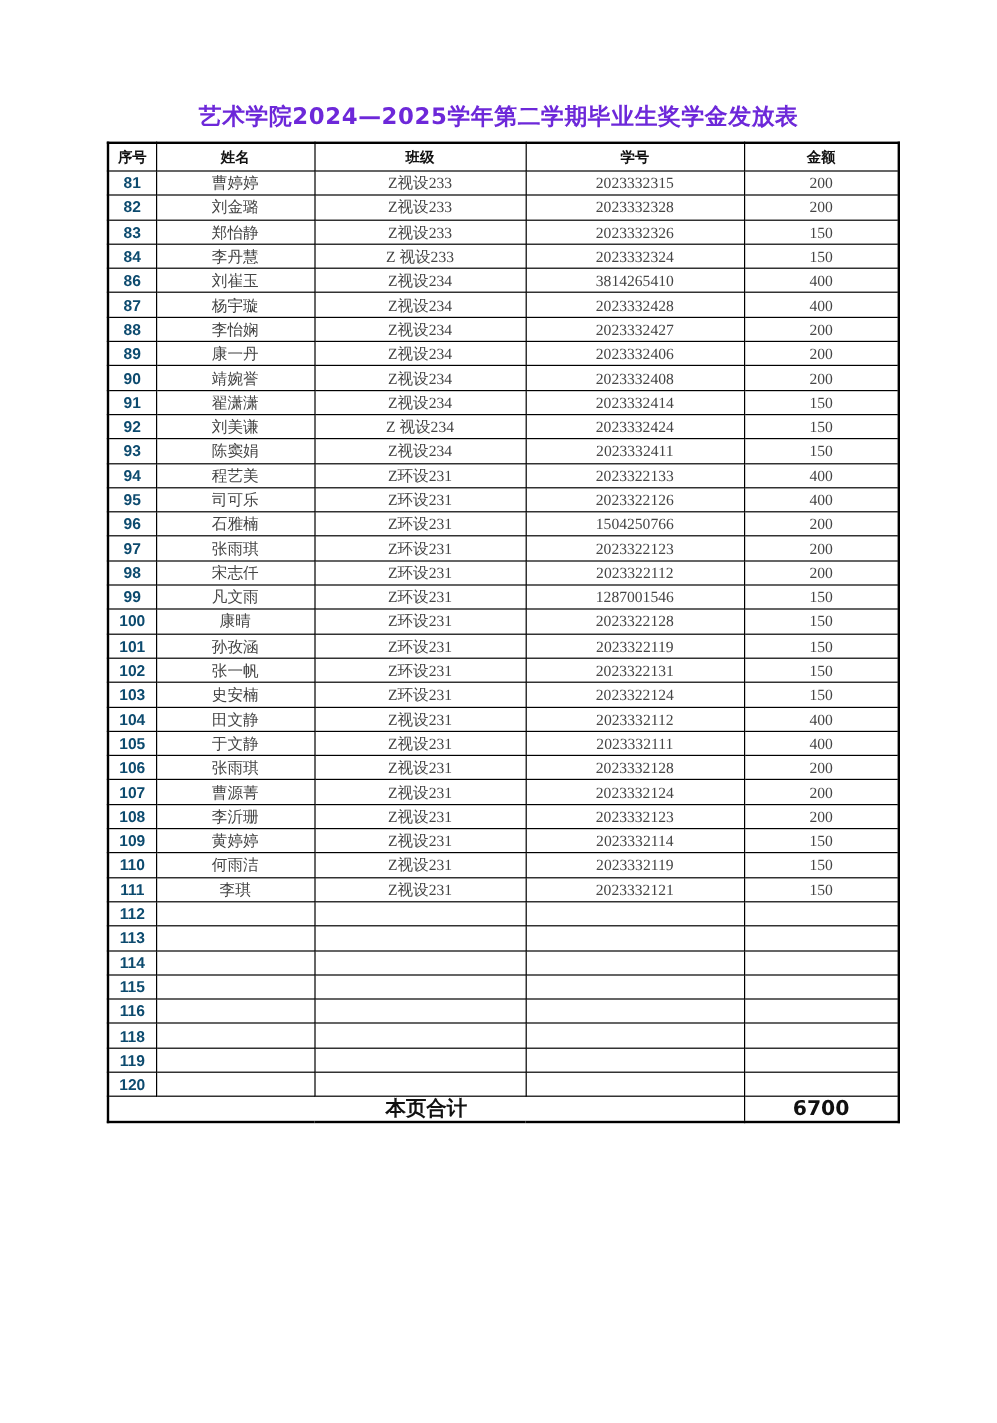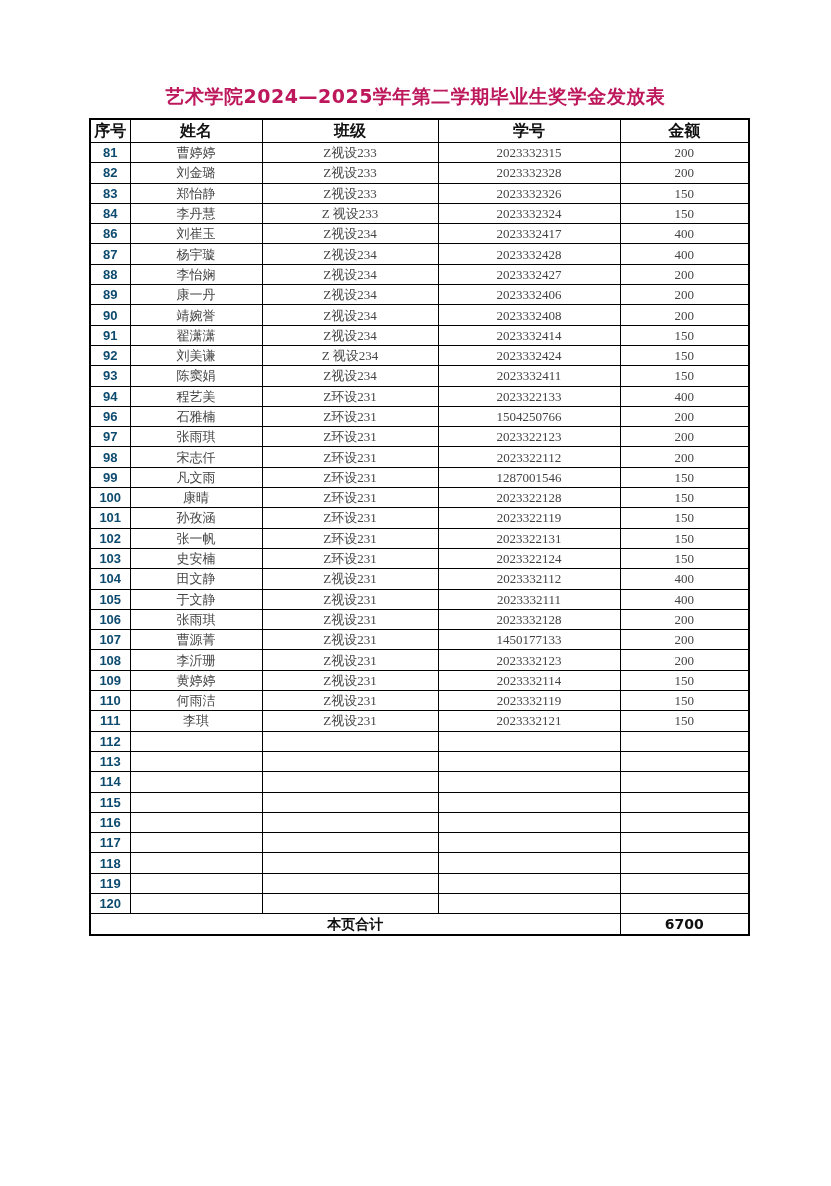--- a/index.html
+++ b/index.html
@@ -1,40 +1,40 @@
 <!DOCTYPE html>
 <html><head>
 <meta charset="utf-8">
 <style>
   html, body { margin: 0; padding: 0; background: #ffffff; }
   body { width: 831px; height: 1186px; position: relative; overflow: hidden; }
   .title {
     position: absolute; left: 0; top: 84px; width: 831px; text-align: center;
     font-family: "DejaVu Sans", sans-serif; font-weight: bold; font-size: 19px;
-    color: #be185d; letter-spacing: 0.5px;
+    color: #6d28d9; letter-spacing: 0.5px;
   }
   table.sheet {
     position: absolute; left: 89px; top: 118px;
     border-collapse: collapse; table-layout: fixed;
     width: 659px;
     border: 2px solid #000;
   }
   table.sheet td, table.sheet th {
     border: 1.5px solid #000; padding: 0; text-align: center; vertical-align: middle;
     overflow: hidden; white-space: nowrap;
   }
   table.sheet th {
     height: 22px; font-family: "DejaVu Sans", sans-serif; font-weight: bold;
-    font-size: 16px; color: #111;
+    font-size: 12px; color: #111;
   }
   table.sheet td { height: 19.3px; font-size: 13px; line-height: 19px; }
   td.seq { font-family: "Liberation Sans Narrow", "Liberation Sans", sans-serif; font-weight: bold; color: #0c4a6e; font-size: 13.5px; }
   td.txt { font-family: "Liberation Serif", "DejaVu Serif", serif; color: #444; font-size: 14px; }
   td.num { font-family: "Liberation Serif", "DejaVu Serif", serif; color: #444; font-size: 14px; }
-  tr.total td { height: 20px; font-family: "DejaVu Sans", sans-serif; font-weight: bold; font-size: 14px; color: #111; }
+  tr.total td { height: 20px; font-family: "DejaVu Sans", sans-serif; font-weight: bold; font-size: 17px; color: #111; }
   col.c1 { width: 40px; } col.c2 { width: 132px; } col.c3 { width: 176px; }
   col.c4 { width: 182px; } col.c5 { width: 129px; }
 </style>
 </head>
 <body>
 
 <div class="title">艺术学院2024—2025学年第二学期毕业生奖学金发放表</div>
 
 <table class="sheet">
   <colgroup>
@@ -79,21 +79,21 @@
         <td class="seq">84</td>
         <td class="txt">李丹慧</td>
         <td class="txt">Z 视设233</td>
         <td class="num">2023332324</td>
         <td class="num">150</td>
       </tr>
       <tr>
         <td class="seq">86</td>
         <td class="txt">刘崔玉</td>
         <td class="txt">Z视设234</td>
-        <td class="num">2023332417</td>
+        <td class="num">3814265410</td>
         <td class="num">400</td>
       </tr>
       <tr>
         <td class="seq">87</td>
         <td class="txt">杨宇璇</td>
         <td class="txt">Z视设234</td>
         <td class="num">2023332428</td>
         <td class="num">400</td>
       </tr>
       <tr>
@@ -139,20 +139,27 @@
         <td class="num">150</td>
       </tr>
       <tr>
         <td class="seq">94</td>
         <td class="txt">程艺美</td>
         <td class="txt">Z环设231</td>
         <td class="num">2023322133</td>
         <td class="num">400</td>
       </tr>
       <tr>
+        <td class="seq">95</td>
+        <td class="txt">司可乐</td>
+        <td class="txt">Z环设231</td>
+        <td class="num">2023322126</td>
+        <td class="num">400</td>
+      </tr>
+      <tr>
         <td class="seq">96</td>
         <td class="txt">石雅楠</td>
         <td class="txt">Z环设231</td>
         <td class="num">1504250766</td>
         <td class="num">200</td>
       </tr>
       <tr>
         <td class="seq">97</td>
         <td class="txt">张雨琪</td>
         <td class="txt">Z环设231</td>
@@ -219,21 +226,21 @@
         <td class="seq">106</td>
         <td class="txt">张雨琪</td>
         <td class="txt">Z视设231</td>
         <td class="num">2023332128</td>
         <td class="num">200</td>
       </tr>
       <tr>
         <td class="seq">107</td>
         <td class="txt">曹源菁</td>
         <td class="txt">Z视设231</td>
-        <td class="num">1450177133</td>
+        <td class="num">2023332124</td>
         <td class="num">200</td>
       </tr>
       <tr>
         <td class="seq">108</td>
         <td class="txt">李沂珊</td>
         <td class="txt">Z视设231</td>
         <td class="num">2023332123</td>
         <td class="num">200</td>
       </tr>
       <tr>
@@ -280,27 +287,20 @@
       </tr>
       <tr>
         <td class="seq">115</td>
         <td class="txt"></td>
         <td class="txt"></td>
         <td class="num"></td>
         <td class="num"></td>
       </tr>
       <tr>
         <td class="seq">116</td>
-        <td class="txt"></td>
-        <td class="txt"></td>
-        <td class="num"></td>
-        <td class="num"></td>
-      </tr>
-      <tr>
-        <td class="seq">117</td>
         <td class="txt"></td>
         <td class="txt"></td>
         <td class="num"></td>
         <td class="num"></td>
       </tr>
       <tr>
         <td class="seq">118</td>
         <td class="txt"></td>
         <td class="txt"></td>
         <td class="num"></td>

